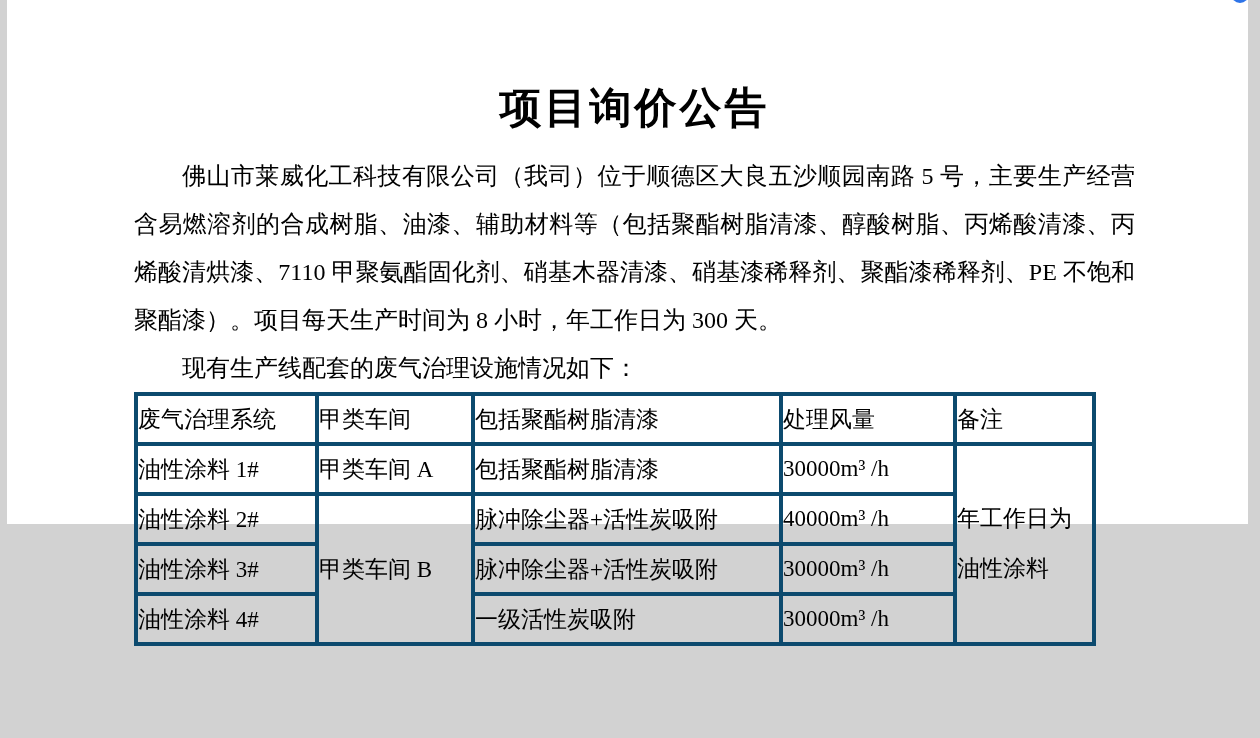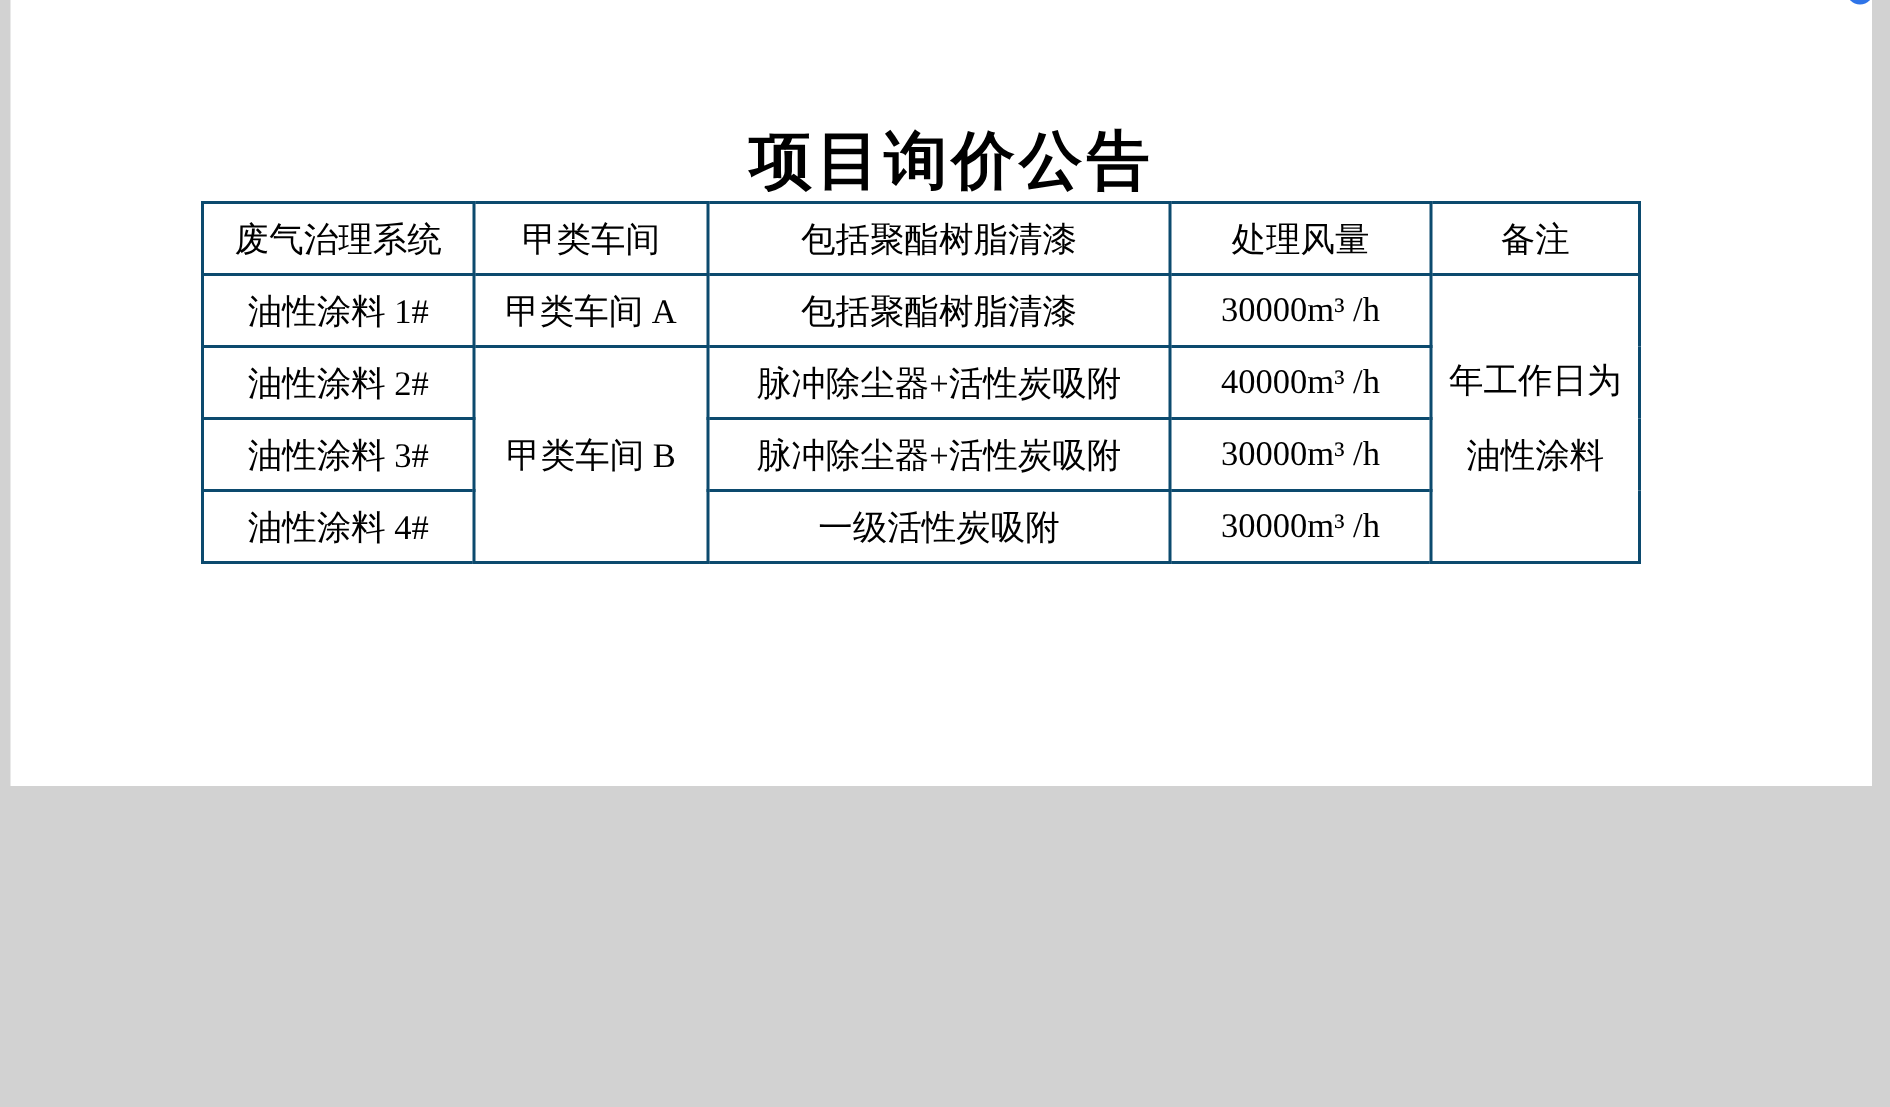--- a/index.html
+++ b/index.html
@@ -35,22 +35,22 @@
     text-indent:2em;
   }
   .body-para.first{margin-top:18px;}
   table.gas-table{
     border-collapse:collapse;
     table-layout:fixed;
     width:958px;
     margin:0;
   }
   .gas-table th,.gas-table td{
-    border:2px solid #0c4a6e;
-    text-align:center;
+    border:4px solid #0c4a6e;
+    text-align:left;
     vertical-align:middle;
     font-size:23px;
     font-weight:normal;
     padding:0;
     height:46px;
     overflow:hidden;
   }
   .gas-table .c1{width:181px;}
   .gas-table .c2{width:156px;}
   .gas-table .c3{width:308px;}
@@ -71,22 +71,24 @@
     background:#2e74e8;
   }
 </style>
 </head>
 <body>
 
 <div class="page">
 
   <h1 class="doc-title">项目询价公告</h1>
 
+  <p class="body-para first">佛山市莱威化工科技有限公司（我司）位于顺德区大良五沙顺园南路 5 号，主要生产经营含易燃溶剂的合成树脂、油漆、辅助材料等（包括聚酯树脂清漆、醇酸树脂、丙烯酸清漆、丙烯酸清烘漆、7110 甲聚氨酯固化剂、硝基木器清漆、硝基漆稀释剂、聚酯漆稀释剂、PE 不饱和聚酯漆）。项目每天生产时间为 8 小时，年工作日为 300 天。</p>
 
 
+  <p class="body-para">现有生产线配套的废气治理设施情况如下：</p>
 
   <table class="gas-table">
     <colgroup>
       <col class="c1">
         <col class="c2">
         <col class="c3">
         <col class="c4">
         <col class="c5">
     </colgroup>
     <thead>

